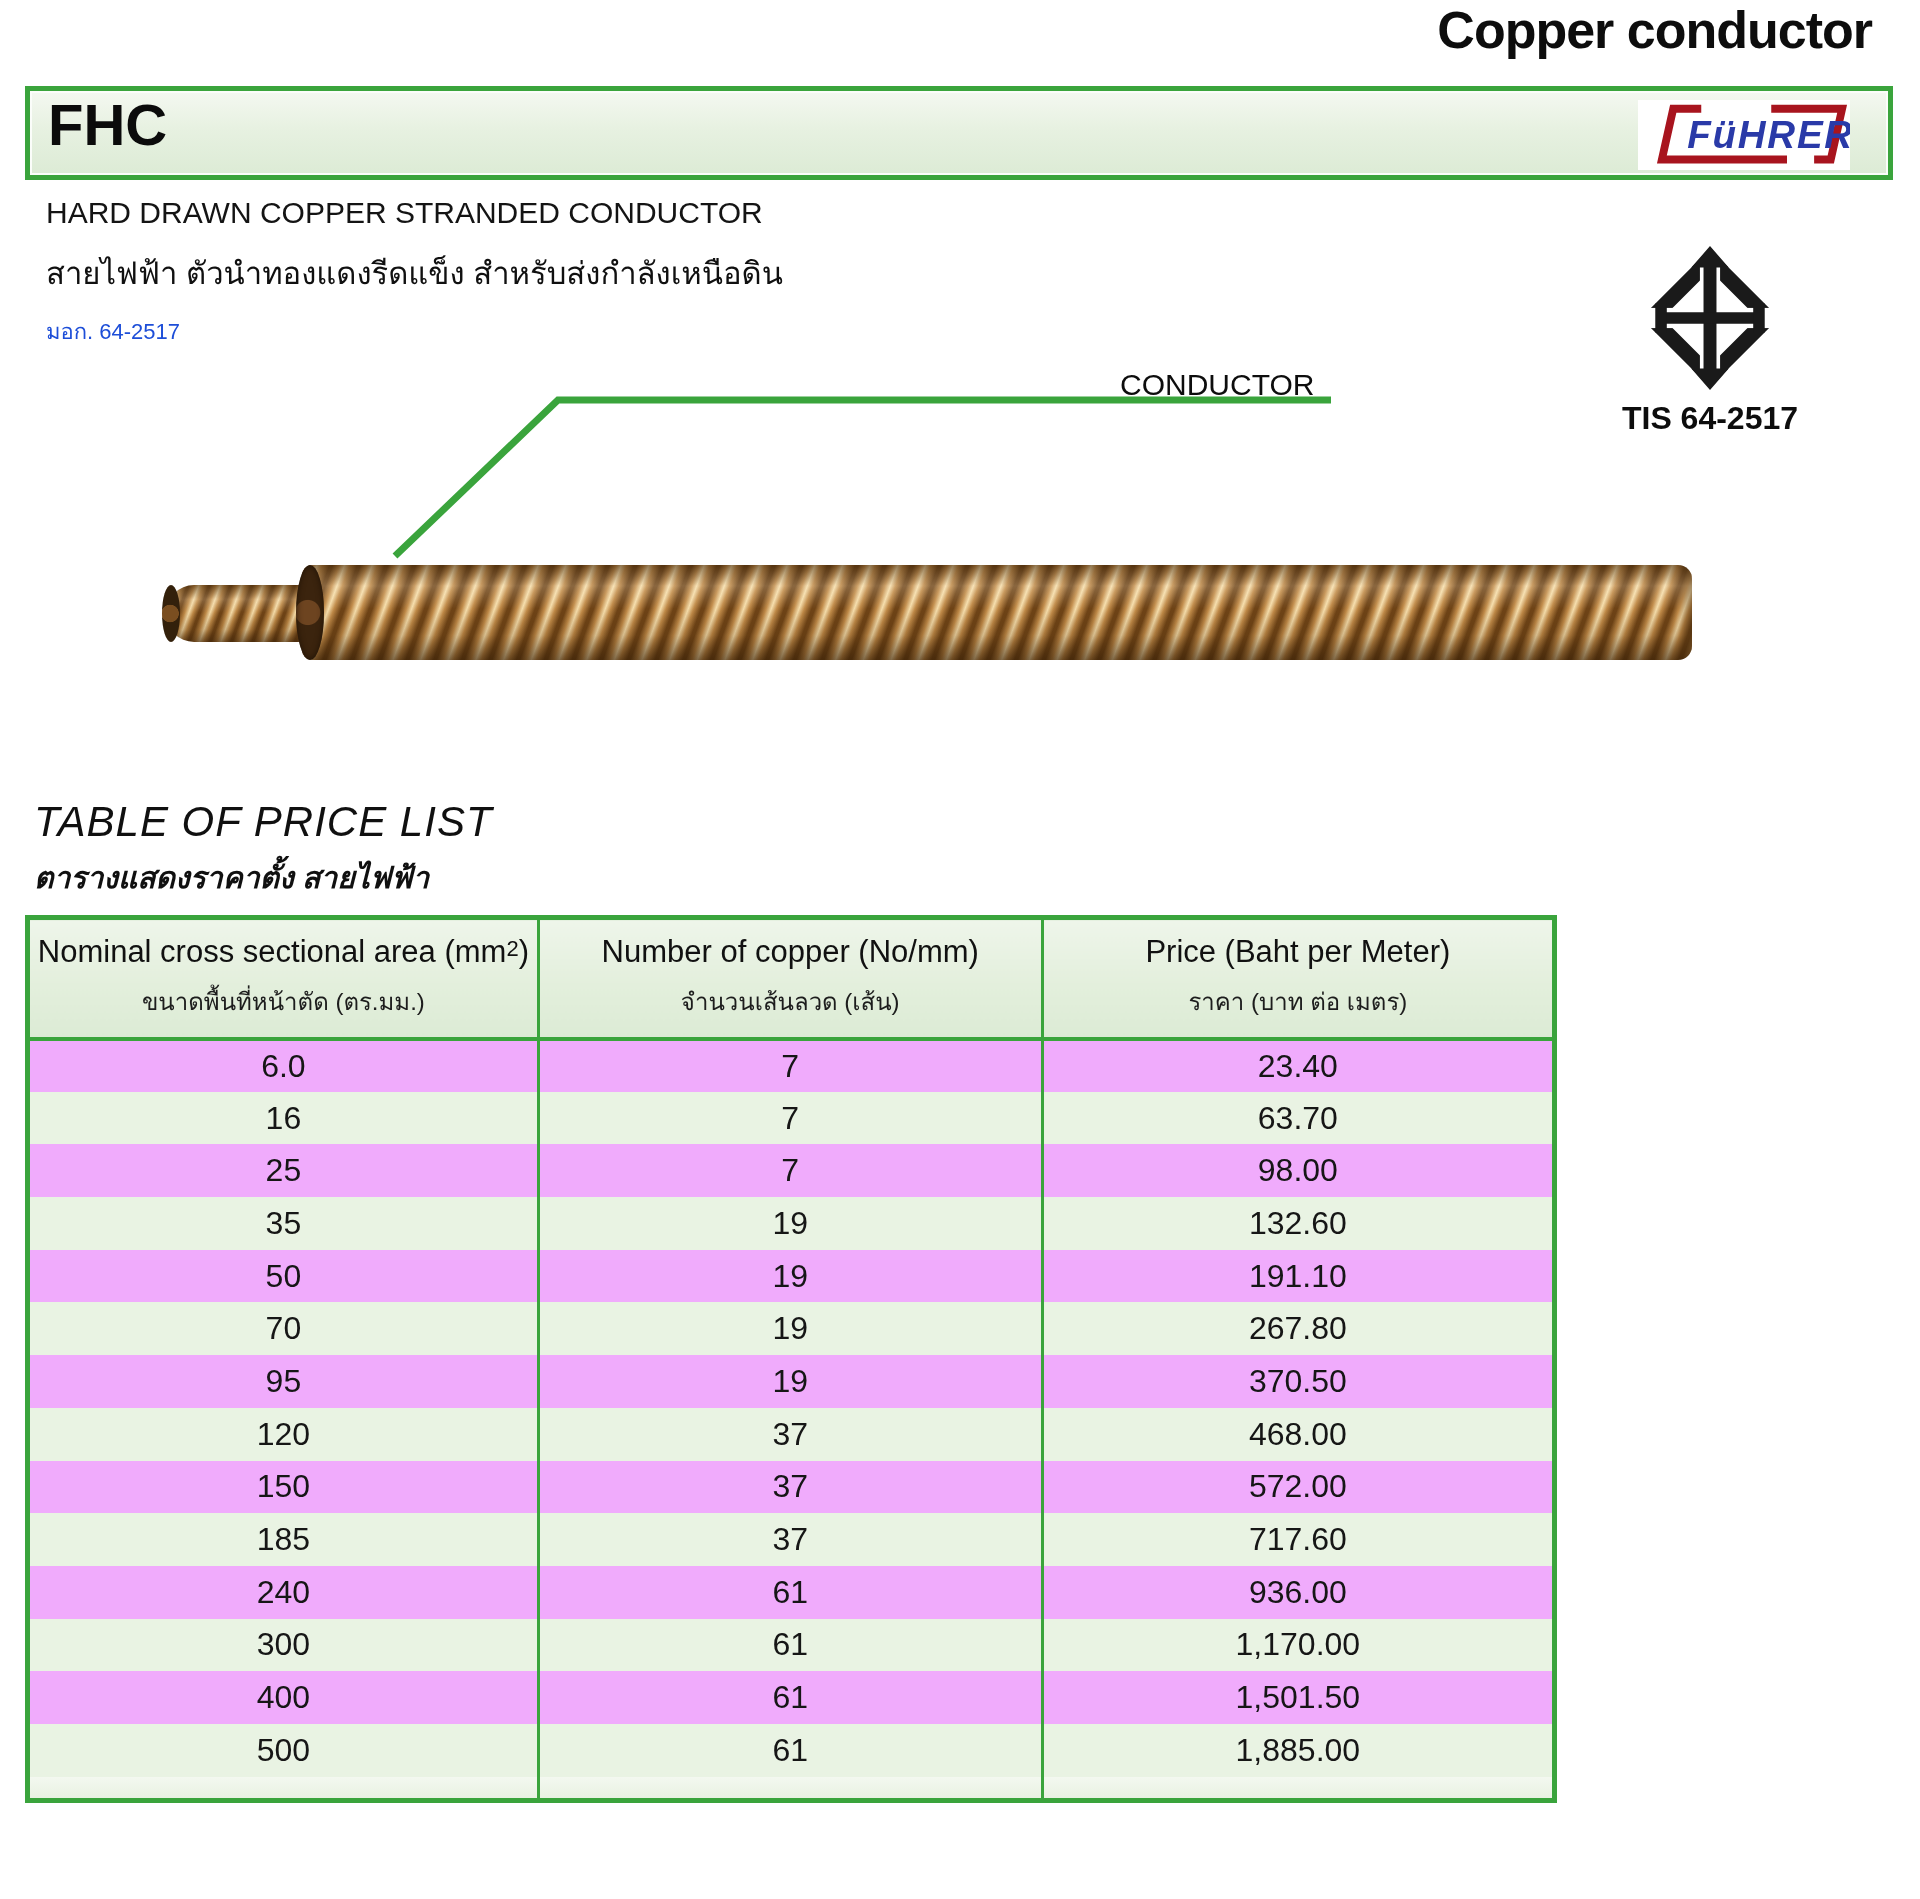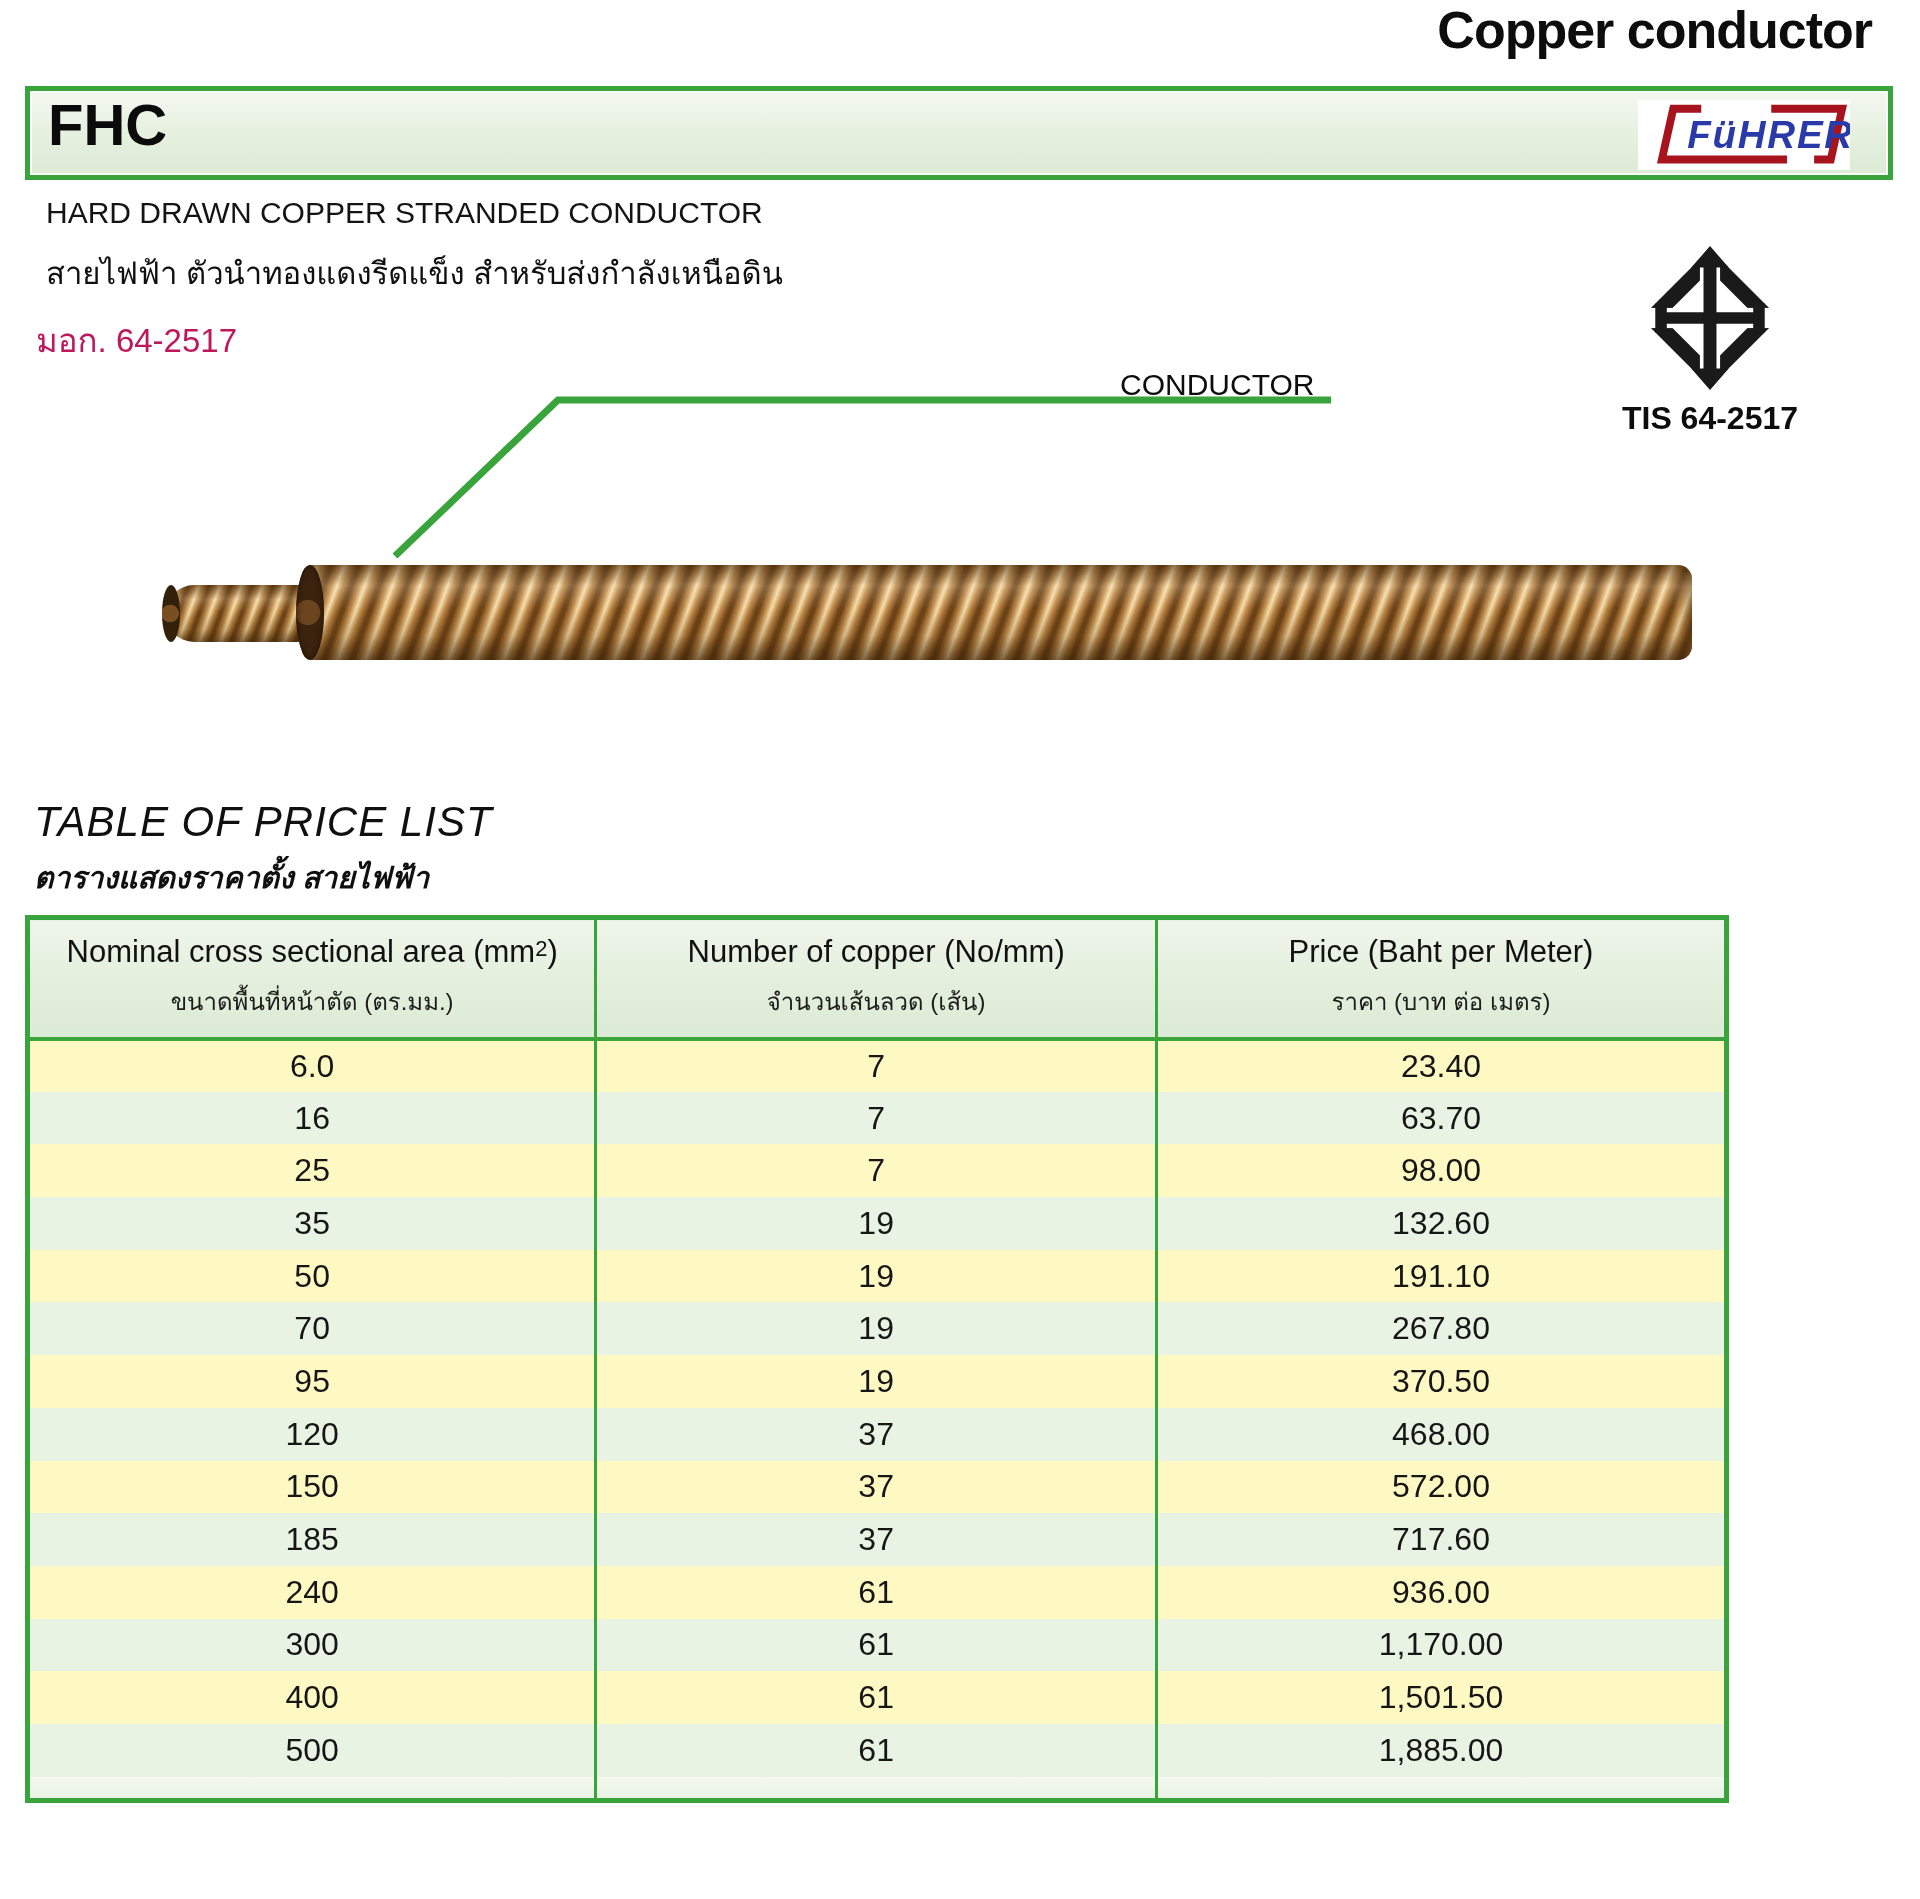--- a/index.html
+++ b/index.html
@@ -18,21 +18,21 @@
     border:5px solid var(--green);
     background:linear-gradient(180deg,#f4f8f1 0%,#e7f1e1 45%,#dcebd5 100%);
     box-shadow:inset 0 0 0 2px #fbfdfa;
     display:flex;}
   .fhc-code{font-size:58px;font-weight:800;margin-left:18px;letter-spacing:0px;color:#0b0b0b;}
   .brand-box{position:absolute;right:38px;top:9px;width:212px;height:70px;background:#fff;padding-left:16px;}
   .brand-box svg{width:100%;height:100%;display:block;}
 
   .product-name-en{position:absolute;left:46px;top:196px;font-size:30px;letter-spacing:0px;color:#141414;}
   .product-name-th{position:absolute;left:46px;top:248px;font-size:31px;font-weight:400;color:#101010;}
-  .standard-th{position:absolute;left:36px;top:314px;font-size:33px;color:#be185d;}
+  .standard-th{position:absolute;left:46px;top:314px;font-size:22px;color:#1d4ed8;}
 
   
   .tis-logo{position:absolute;left:1638px;top:246px;width:144px;height:144px;}
   .tis-label{position:absolute;left:1598px;top:400px;width:224px;text-align:center;
     font-size:32px;font-weight:700;color:#0d0d0d;}
 
   
   .callout-label{position:absolute;left:1120px;top:368px;font-size:30px;font-weight:400;color:#0d0d0d;}
   .callout-line{position:absolute;left:390px;top:392px;width:950px;height:175px;}
 
@@ -51,22 +51,22 @@
   .cable-main::before{content:"";position:absolute;left:-6px;top:0;width:28px;height:100%;
     border-radius:50%;background:radial-gradient(circle at 42% 50%,#6d4420 0 24%,#3b240e 26% 100%);
     box-shadow:inset 0 0 6px #1f1205;}
   .cable-main::after{content:"";position:absolute;right:0;top:0;width:14px;height:100%;
     border-radius:0 14px 14px 0;background:linear-gradient(90deg,rgba(0,0,0,0),rgba(70,45,15,.45));}
 
   
   .table-title-en{position:absolute;left:34px;top:798px;font-size:42px;font-style:italic;font-weight:500;letter-spacing:1px;color:#101010;}
   .table-title-th{position:absolute;left:34px;top:854px;font-size:30px;font-weight:700;font-style:italic;color:#101010;}
 
-  .price-table{position:absolute;left:25px;top:915px;width:1704px;
-    border-collapse:collapse;table-layout:fixed;background:#fef9c3;
+  .price-table{position:absolute;left:25px;top:915px;width:1532px;
+    border-collapse:collapse;table-layout:fixed;background:#f0abfc;
     border:5px solid var(--green);}
   .price-table th{border:3px solid var(--green);border-bottom:4px solid var(--green);
     background:linear-gradient(180deg,#eef5ea 0%,#e3efdc 55%,#dcebd5 100%);
     font-weight:400;vertical-align:middle;padding:8px 0 10px;}
   .h-en{font-size:31px;color:#111;padding:6px 0 10px;}
   .h-en sup{font-size:22px;vertical-align:6px;}
   .h-th{font-size:24px;color:#1d1d1d;padding:2px 0 6px;}
   .price-table td{border-left:3px solid var(--green);border-right:3px solid var(--green);
     text-align:center;font-size:32px;color:#161616;vertical-align:middle;}
   .price-table tbody tr{height:52.7px;}

